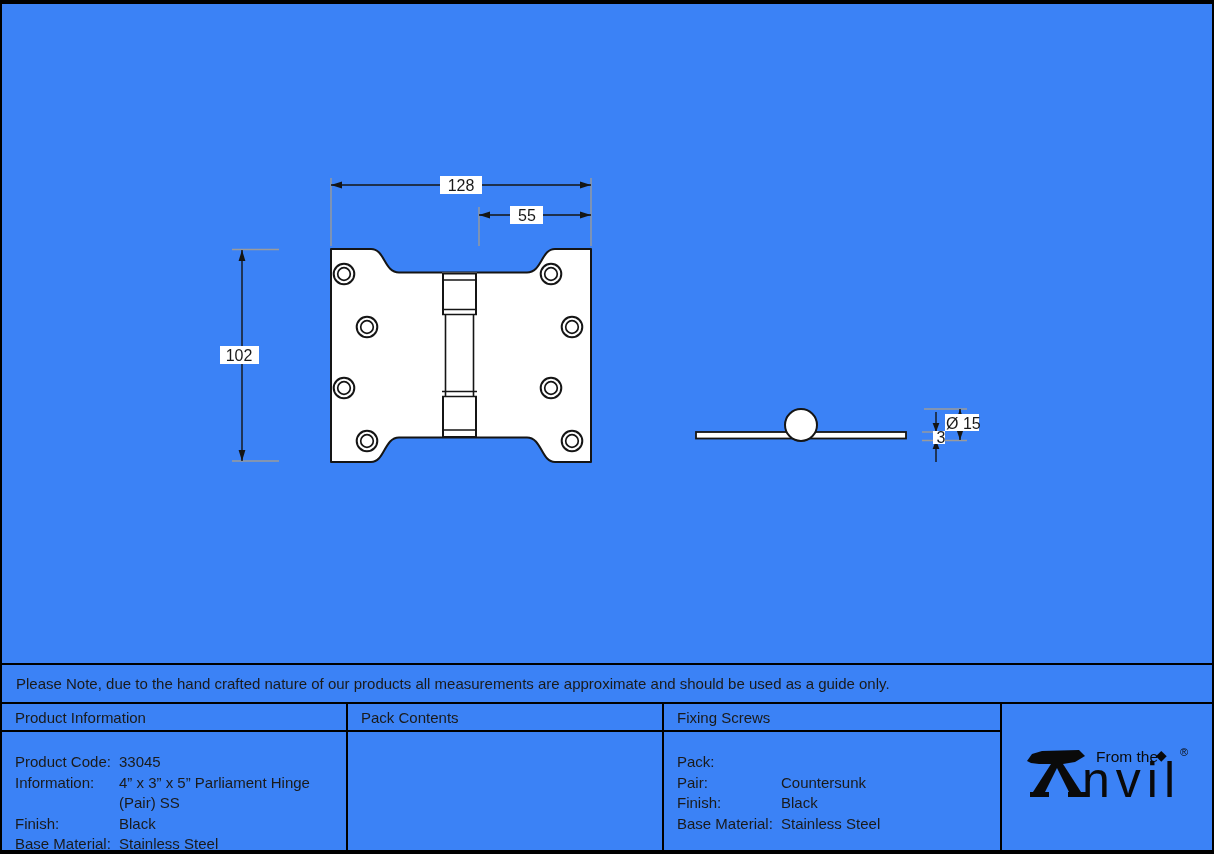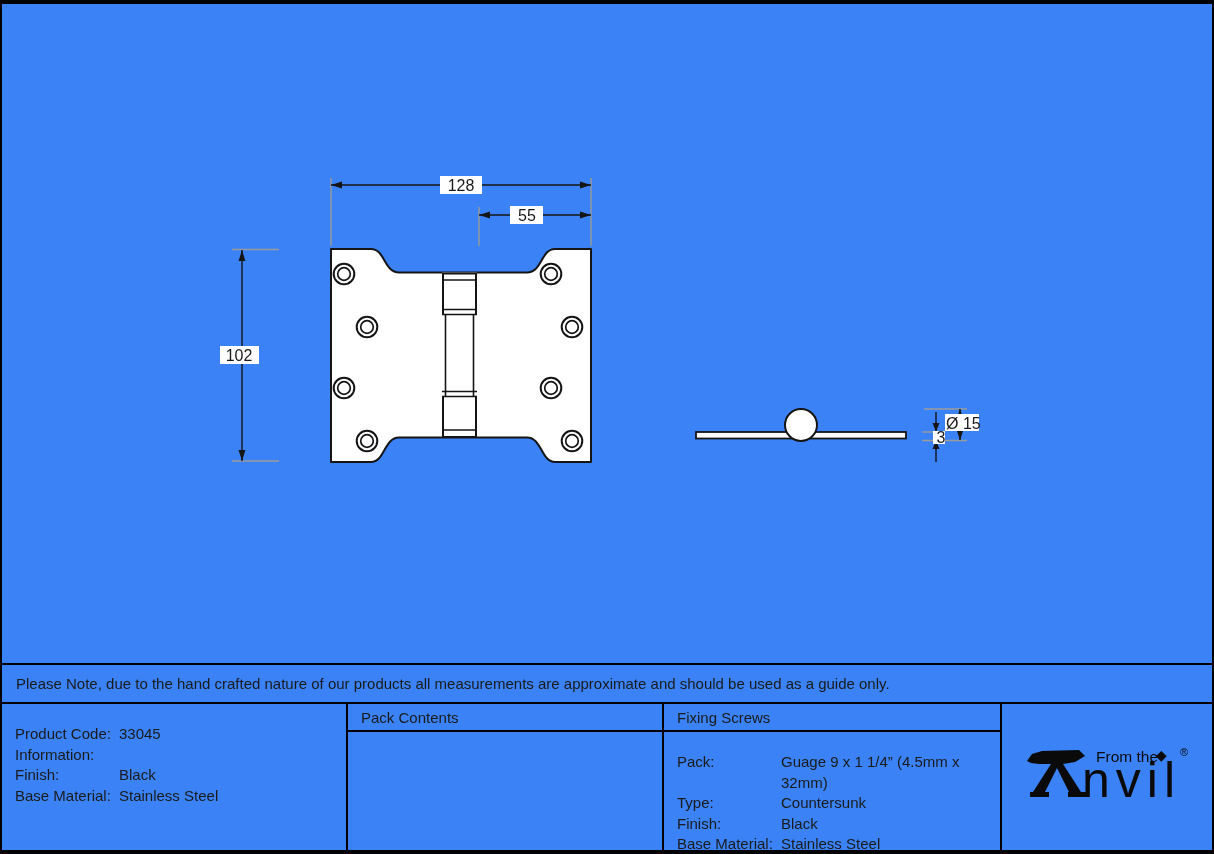--- a/index.html
+++ b/index.html
@@ -169,27 +169,29 @@
     </g>
   </svg>
 
   <div class="note-row">
     <span>Please Note, due to the hand crafted nature of our products all measurements are approximate and should be used as a guide only.</span>
   </div>
 
   <div class="spec-table">
 
     <div class="spec-col col-product">
+      <div class="spec-header">Product Information</div>
       <div class="spec-body">
         <div class="spec-row">
           <div class="spec-label">Product Code:</div>
           <div class="spec-value">33045</div>
         </div>
         <div class="spec-row">
           <div class="spec-label">Information:</div>
+          <div class="spec-value">4” x 3” x 5” Parliament Hinge (Pair) SS</div>
         </div>
         <div class="spec-row">
           <div class="spec-label">Finish:</div>
           <div class="spec-value">Black</div>
         </div>
         <div class="spec-row">
           <div class="spec-label">Base Material:</div>
           <div class="spec-value">Stainless Steel</div>
         </div>
       </div>
@@ -197,24 +199,23 @@
 
     <div class="spec-col col-pack">
       <div class="spec-header">Pack Contents</div>
     </div>
 
     <div class="spec-col col-screws">
       <div class="spec-header">Fixing Screws</div>
       <div class="spec-body">
         <div class="spec-row">
           <div class="spec-label">Pack:</div>
-          <div class="spec-value">Guage 9 x 1 1/4” (4.5mm x 32mm)</div>
-        </div>
-        <div class="spec-row">
-          <div class="spec-label">Type:</div>
+        </div>
+        <div class="spec-row">
+          <div class="spec-label">Pair:</div>
           <div class="spec-value">Countersunk</div>
         </div>
         <div class="spec-row">
           <div class="spec-label">Finish:</div>
           <div class="spec-value">Black</div>
         </div>
         <div class="spec-row">
           <div class="spec-label">Base Material:</div>
           <div class="spec-value">Stainless Steel</div>
         </div>

